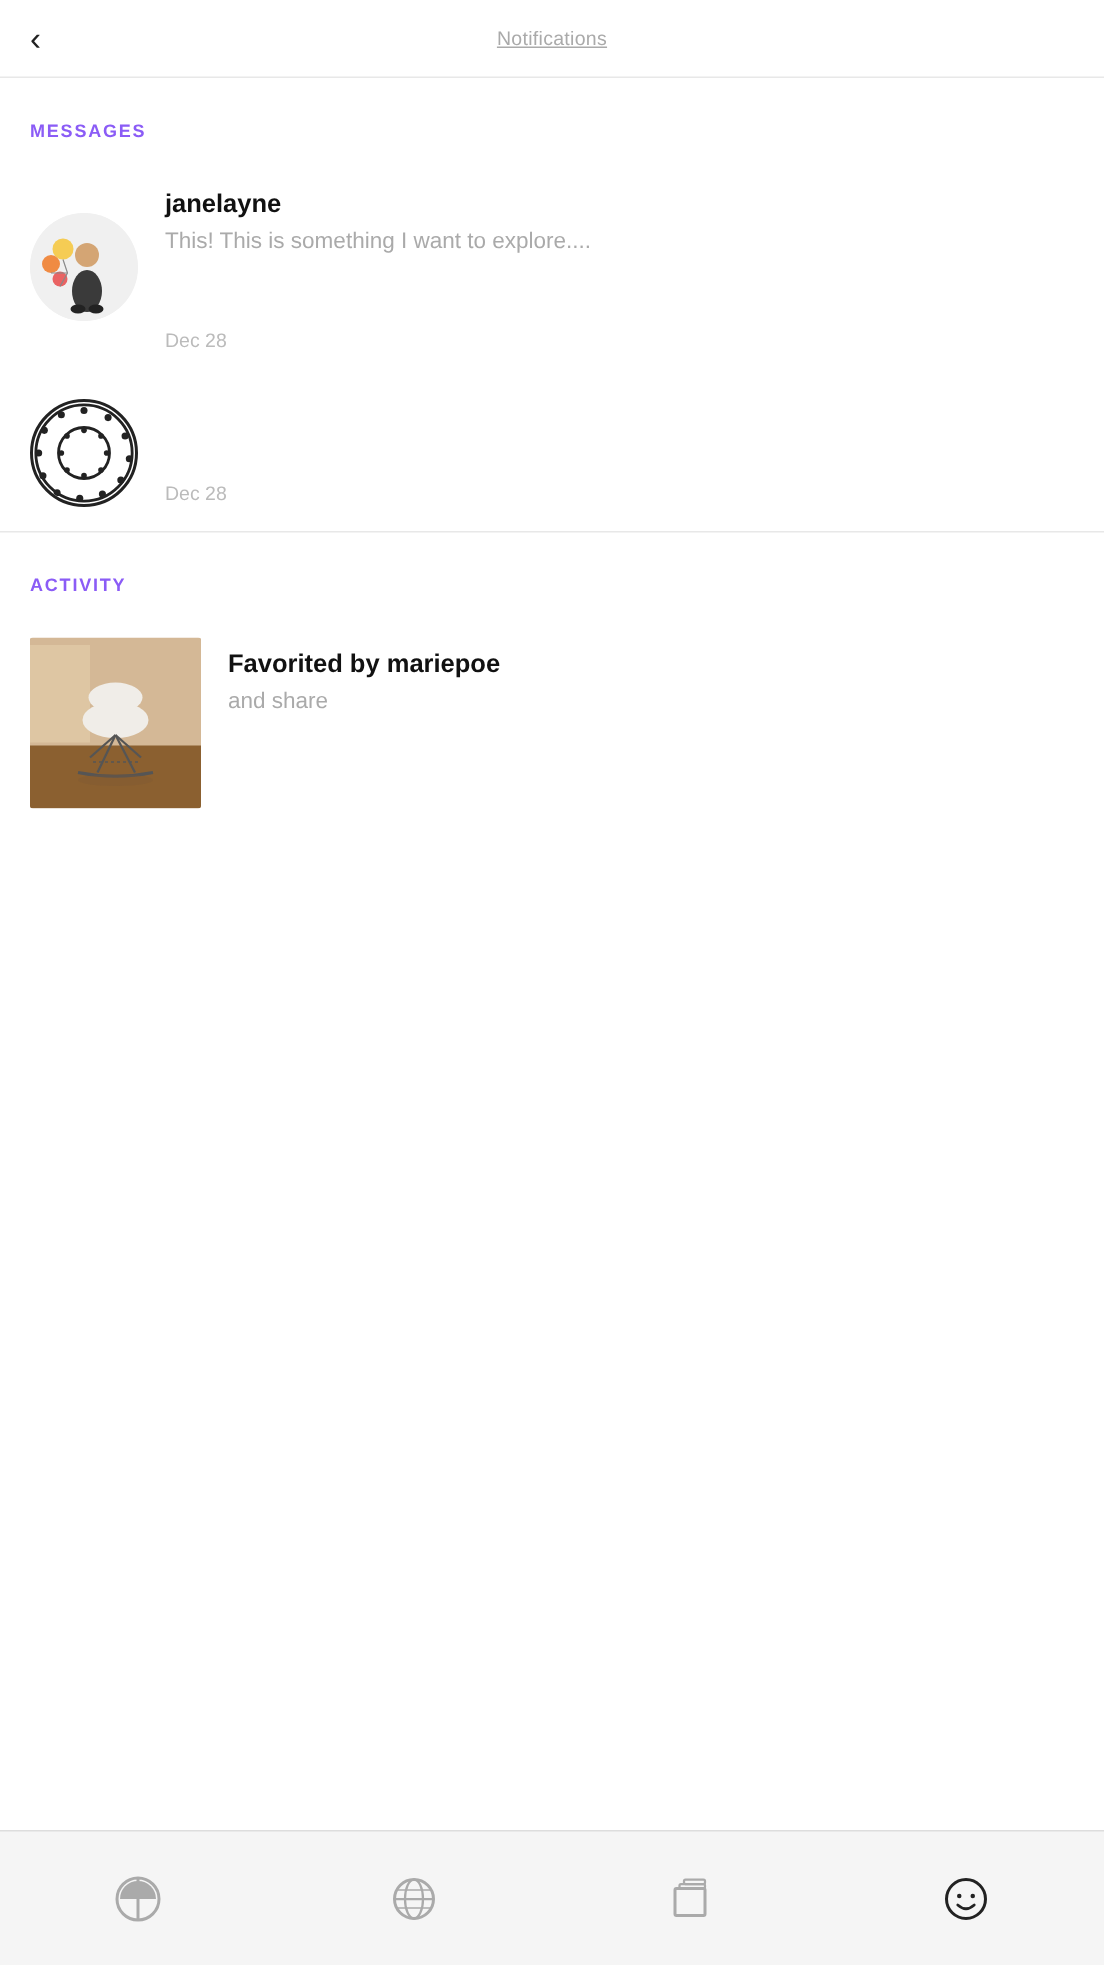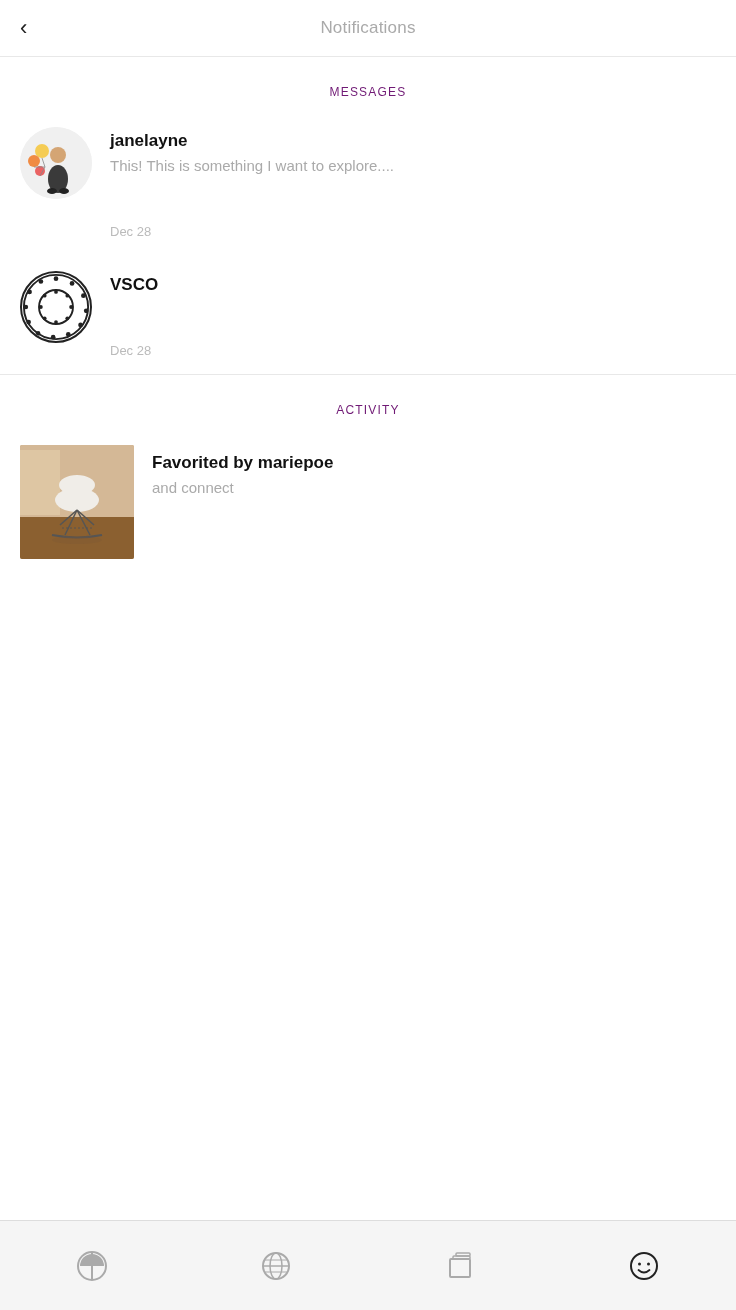--- a/index.html
+++ b/index.html
@@ -34,40 +34,40 @@
       font-size: 22px;
       color: #222;
       cursor: pointer;
       background: none;
       border: none;
       font-weight: 300;
       line-height: 1;
     }
 
     .header-title {
-      font-size: 17px;
+      font-size: 13px;
       color: #aaa;
       font-weight: 400;
       letter-spacing: 0.2px;
+      text-decoration: underline;
     }
 
     
     .section-header {
       padding: 28px 20px 12px 20px;
       font-size: 12px;
-      font-weight: 400;
+      font-weight: 700;
       letter-spacing: 1.2px;
-      color: #701a75;
-      text-align: center;
+      color: #8b5cf6;
     }
 
     
     .message-item {
       display: flex;
-      align-items: flex-start;
+      align-items: center;
       padding: 16px 20px;
       cursor: pointer;
     }
 
     .avatar {
       width: 72px;
       height: 72px;
       border-radius: 50%;
       flex-shrink: 0;
       overflow: hidden;
@@ -246,21 +246,20 @@
         <circle cx="48" cy="24" r="2" fill="#222"></circle>
         <circle cx="52" cy="36" r="2" fill="#222"></circle>
         <circle cx="48" cy="48" r="2" fill="#222"></circle>
         <circle cx="36" cy="52" r="2" fill="#222"></circle>
         <circle cx="24" cy="48" r="2" fill="#222"></circle>
         <circle cx="20" cy="36" r="2" fill="#222"></circle>
         <circle cx="24" cy="24" r="2" fill="#222"></circle>
       </svg>
     </div>
     <div class="message-content">
-      <div class="message-name">VSCO</div>
       <div class="message-date">Dec 28</div>
     </div>
   </div>
 
   <div class="divider"></div>
 
   <div class="section-header">ACTIVITY</div>
 
   <div class="activity-item">
     <div class="activity-thumbnail">
@@ -286,21 +285,21 @@
 
         <line x1="42" y1="83" x2="72" y2="83" stroke="#555" stroke-width="1" stroke-dasharray="2,2"></line>
 
         <path d="M 32 90 Q 57 95 82 90" fill="none" stroke="#555" stroke-width="2"></path>
 
         <ellipse cx="57" cy="95" rx="25" ry="4" fill="#7a5535" opacity="0.3"></ellipse>
       </svg>
     </div>
     <div class="activity-content">
       <div class="activity-title">Favorited by mariepoe</div>
-      <div class="activity-sub">and connect</div>
+      <div class="activity-sub">and share</div>
     </div>
   </div>
 
 </div>
 
 <div class="bottom-nav">
 
   <div class="nav-item">
     <svg width="32" height="32" viewBox="0 0 32 32">
       <circle cx="16" cy="16" r="14" fill="none" stroke="#aaa" stroke-width="2"></circle>

